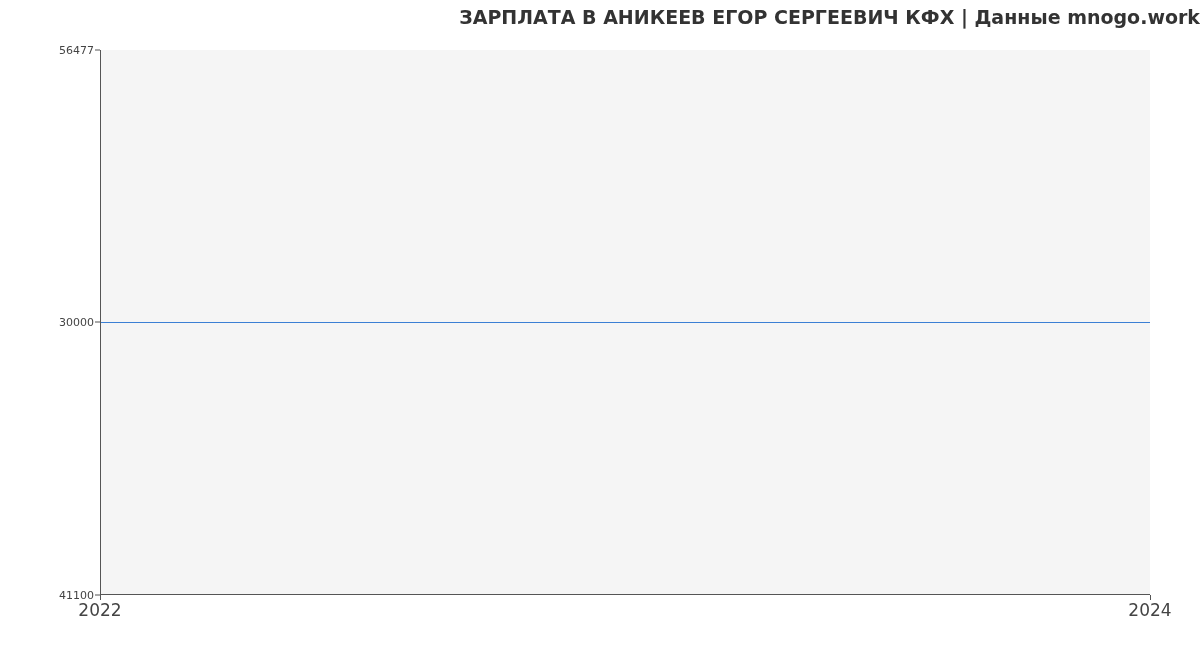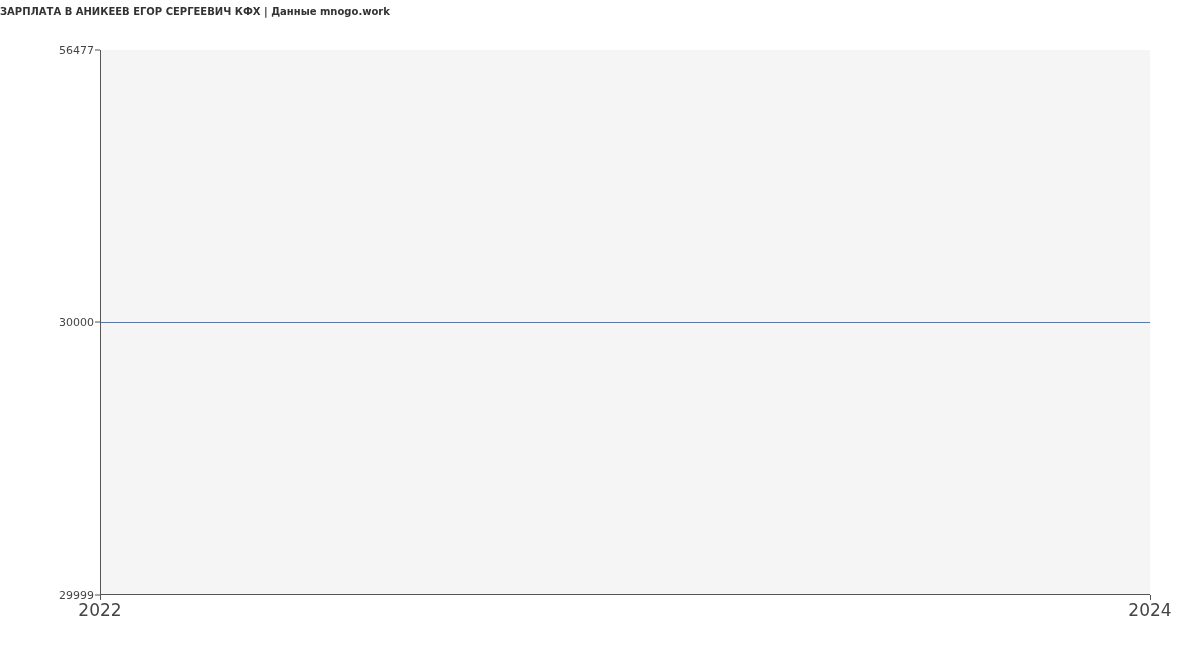--- a/index.html
+++ b/index.html
@@ -14,22 +14,22 @@
   .chart-wrap {
     position: relative;
     width: 1200px;
     height: 650px;
   }
   .title {
     position: absolute;
     top: 6px;
     left: 0;
     right: 0;
-    text-align: left;
-    font-size: 10px;
+    text-align: right;
+    font-size: 19px;
     font-weight: 600;
     color: #333;
   }
   .plot-area {
     position: absolute;
     left: 100px;
     top: 50px;
     width: 1050px;
     height: 545px;
     background: #f5f5f5;
@@ -83,21 +83,21 @@
 <div class="chart-wrap">
 
   <div class="title">ЗАРПЛАТА В АНИКЕЕВ ЕГОР СЕРГЕЕВИЧ КФХ | Данные mnogo.work</div>
 
   <div class="tickmark-y" style="top:50px"></div>
   <div class="tickmark-y" style="top:322px"></div>
   <div class="tickmark-y" style="top:595px"></div>
 
   <div class="ytick" style="top:50px">56477</div>
   <div class="ytick" style="top:322px">30000</div>
-  <div class="ytick" style="top:595px">29999</div>
+  <div class="ytick" style="top:595px">41100</div>
 
   <div class="tickmark-x" style="left:100px"></div>
   <div class="tickmark-x" style="left:1150px"></div>
 
   <div class="xtick" style="left:100px">2022</div>
   <div class="xtick" style="left:1150px">2024</div>
 
   <div class="plot-area">
 
     <div class="hline" style="top:272px"></div>

